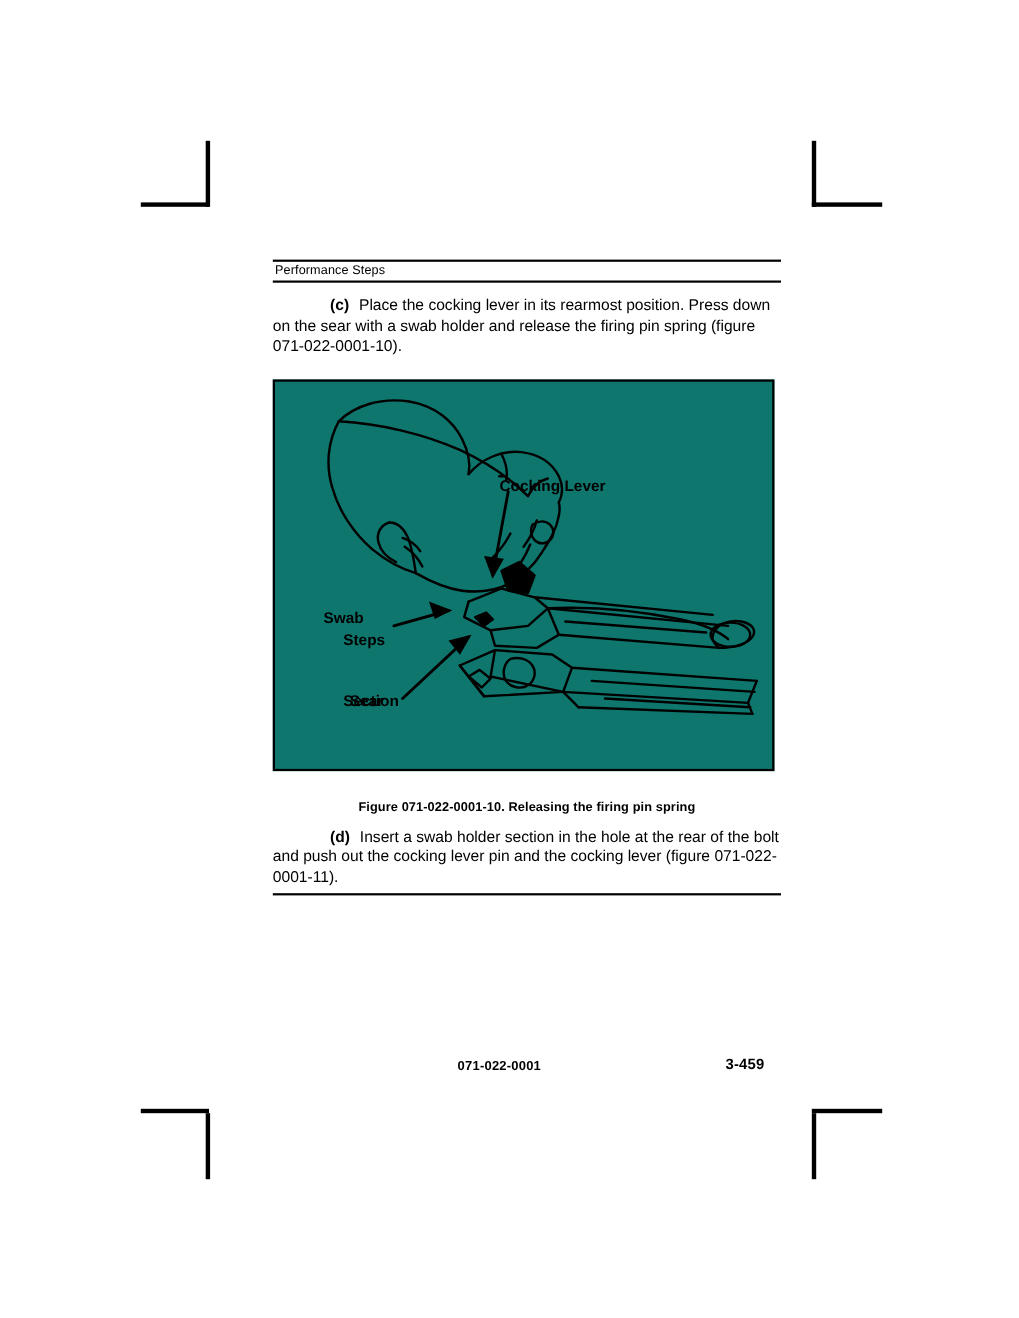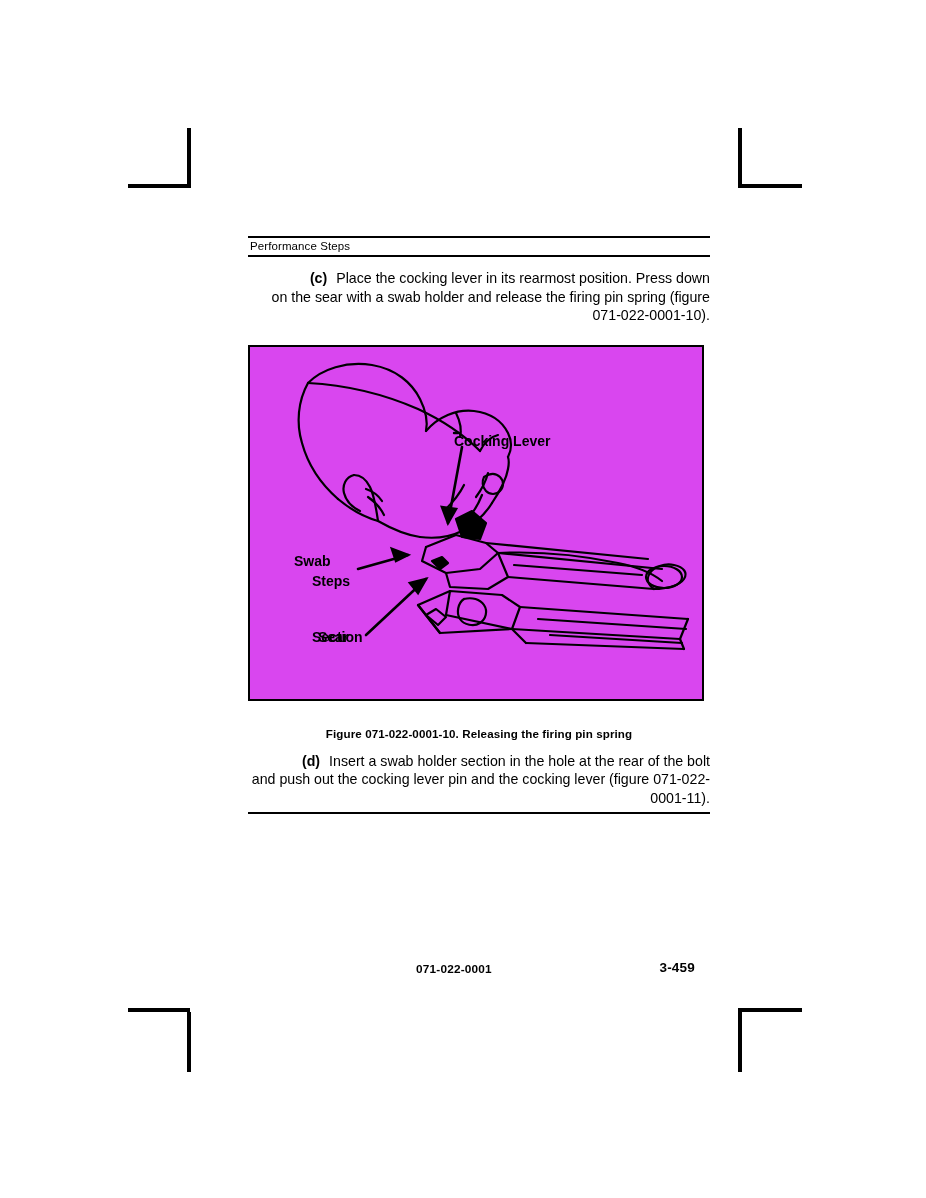--- a/index.html
+++ b/index.html
@@ -51,42 +51,42 @@
     font-size: 11.5px;
     font-weight: normal;
     letter-spacing: 0.1px;
     padding: 2px 0 3px 2px;
   }
 
   .para {
     font-size: 14.2px;
     line-height: 18.6px;
     margin-top: 12px;
-    text-align: right;
+    text-align: left;
   }
   .para .lead {
     font-weight: bold;
   }
   .para .gap {
     display: inline-block;
     width: 9px;
   }
   .indent {
     display: inline-block;
     width: 52px;
   }
 
   
   .figure-box {
     margin-top: 20px;
     width: 452px;
     height: 352px;
     border: 2.2px solid #000;
     position: relative;
-    background: #d946ef;
+    background: #0f766e;
     overflow: hidden;
   }
   .figure-box svg {
     position: absolute;
     left: 0;
     top: 0;
   }
   .fig-label {
     font-family: "Liberation Sans", sans-serif;
     font-size: 14px;

